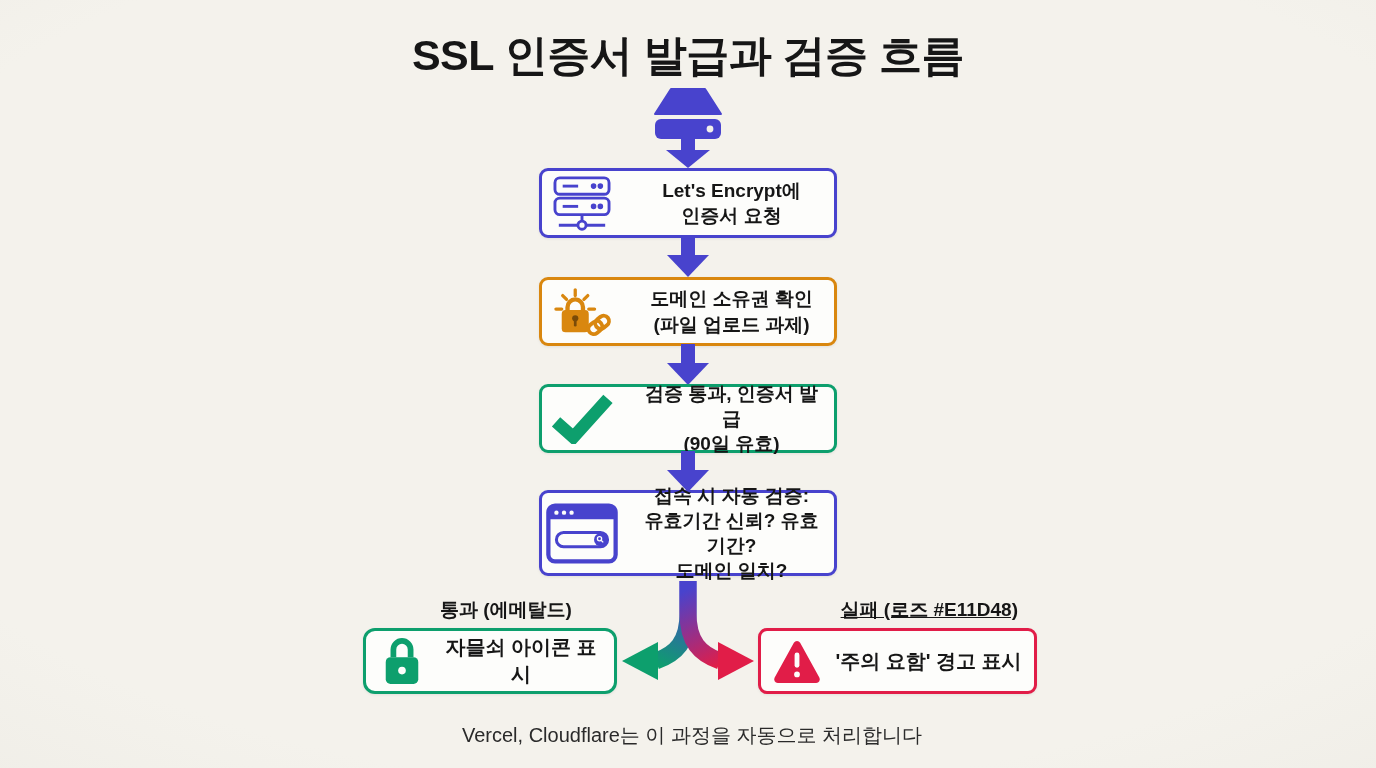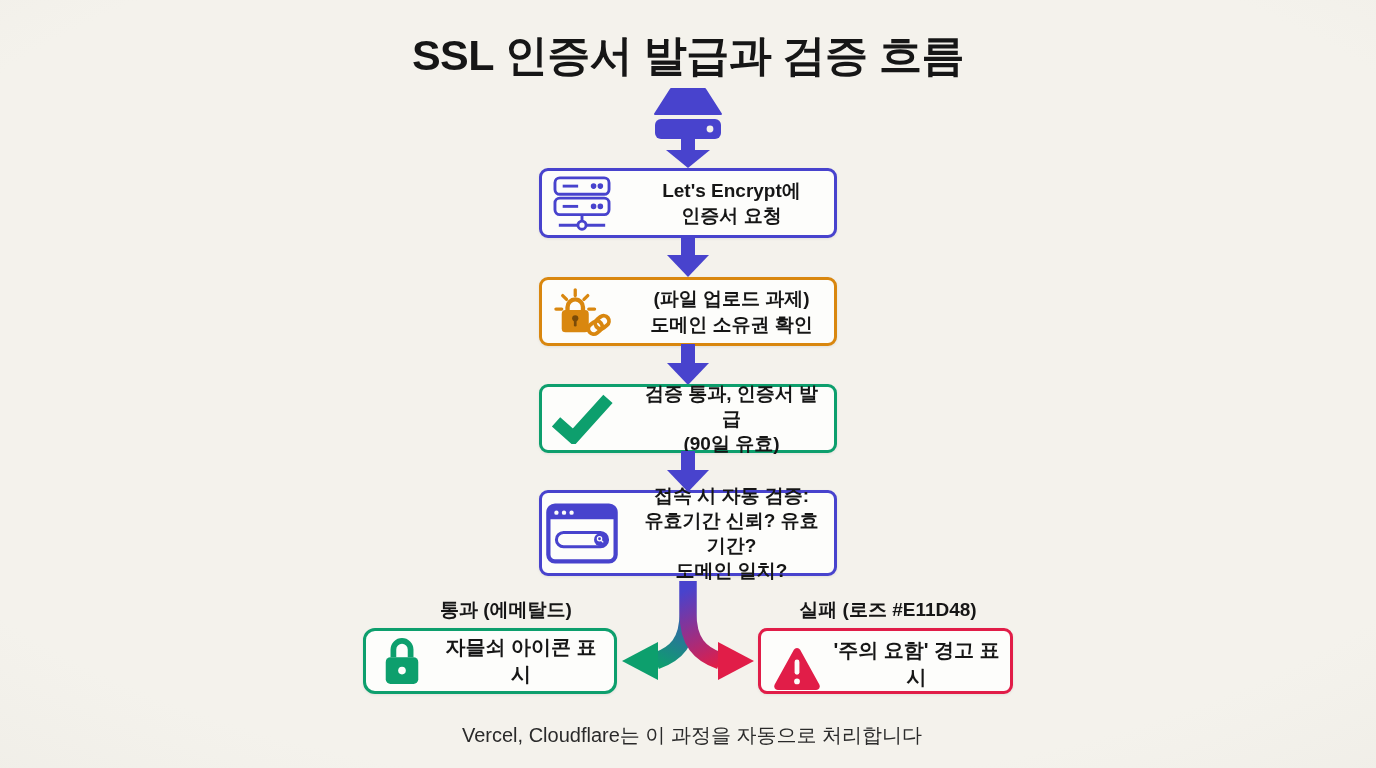--- a/index.html
+++ b/index.html
@@ -20,29 +20,29 @@
     background:#FDFDFB; border:3px solid #4843CD; border-radius:9px;
     display:flex; align-items:center;
     box-shadow:0 1px 3px rgba(0,0,0,0.07);
   }
   .box-icon { flex:0 0 80px; display:flex; justify-content:center; align-items:center; }
   .box-text { flex:1; text-align:center; font-weight:700; font-size:19px; line-height:1.32; padding-right:12px;margin-left:19px; }
   .down-arrow { position:absolute; left:666px; width:44px; height:42px; color:#4843CD; }
   .fork { position:absolute; left:608px; top:581px; width:160px; height:120px; }
   .branch-label { position:absolute; top:597px; font-size:19px; font-weight:700; }
   .label-pass { left:440px; width:200px; text-align:left; }
-  .label-fail { left:758px; width:260px; text-align:center; }
+  .label-fail { left:758px; width:260px; text-align:right;text-decoration:underline; }
   .result-box {
     position:absolute; top:628px; height:66px;
     background:#FDFDFB; border:3px solid; border-radius:9px;
     display:flex; align-items:center;
     box-shadow:0 1px 3px rgba(0,0,0,0.07);
   }
   .result-pass { left:363px; width:254px;border-radius:12px; }
-  .result-fail { left:758px; width:255px;align-items:flex-end; }
+  .result-fail { left:758px; width:279px; }
   .result-icon { flex:0 0 72px; display:flex; justify-content:center; align-items:center; }
   .result-text { flex:1; text-align:center; font-weight:700; font-size:20px; padding-right:10px; }
   .footer {
     position:absolute; top:722px; left:4px; width:100%;
     text-align:center; font-size:20px; font-weight:400; color:#2a2a2a;
   }
 </style>
 </head>
 <body>
 
@@ -103,22 +103,22 @@
         <rect x="10" y="27" width="28" height="23" rx="4" fill="currentColor"></rect>
         <circle cx="24" cy="35.5" r="3.2" fill="#7A4B08"></circle>
         <rect x="22.6" y="37" width="2.8" height="7" rx="1.4" fill="#7A4B08"></rect>
         <g transform="rotate(-38 48 42)" fill="none" stroke="currentColor" stroke-width="4">
           <rect x="36" y="37" width="15" height="11" rx="5.5"></rect>
           <rect x="45" y="37" width="15" height="11" rx="5.5"></rect>
         </g>
       </svg>
     </span>
     <div class="box-text">
+      <div>도메인 소유권 확인</div>
       <div>(파일 업로드 과제)</div>
-      <div>도메인 소유권 확인</div>
     </div>
   </div>
 
   <span class="down-arrow" style="top:344px">
     <svg viewBox="0 0 44 42" width="44" height="42">
         <rect x="15" y="0" width="14" height="19" fill="currentColor"></rect>
         <polygon points="1,19 43,19 22,41" fill="currentColor"></polygon>
       </svg>
   </span>
 

